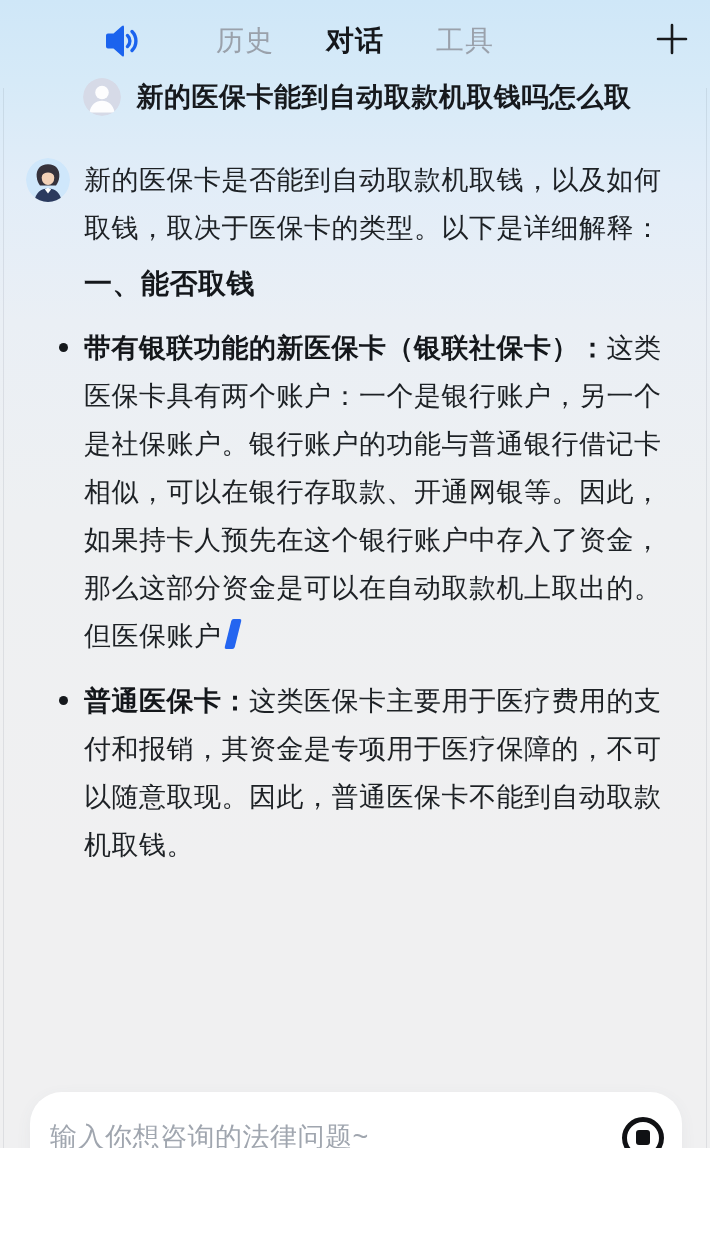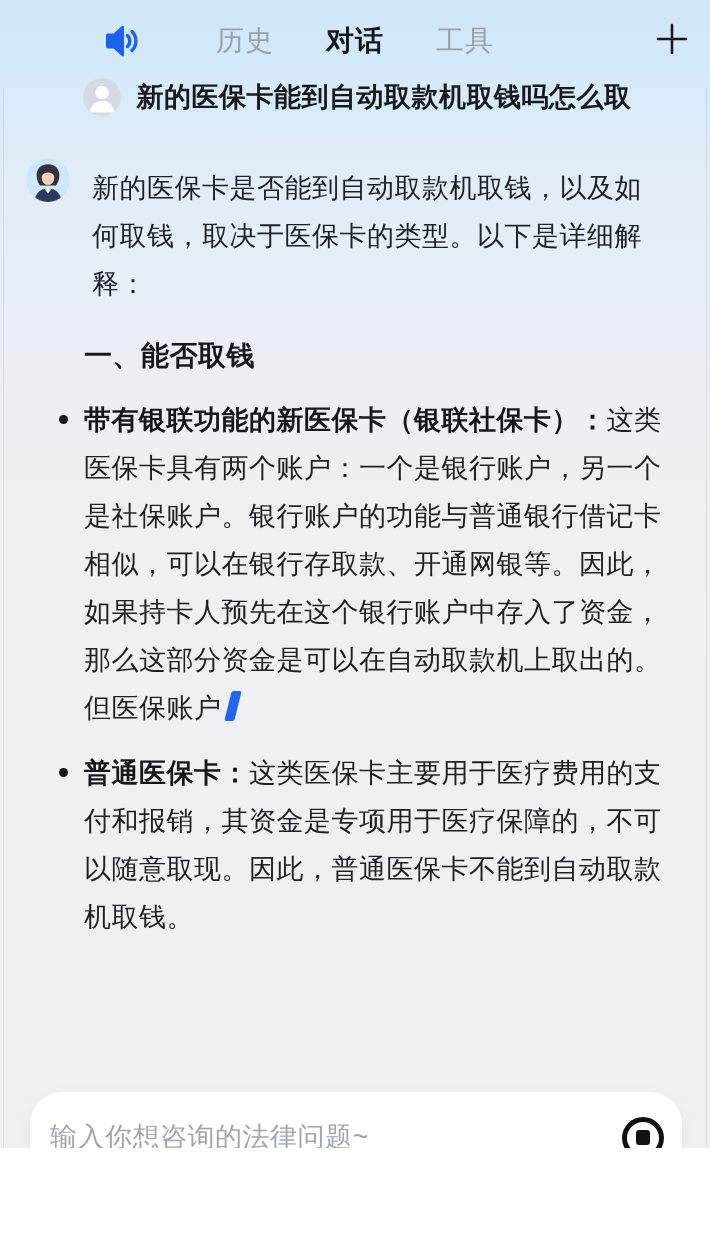--- a/index.html
+++ b/index.html
@@ -46,22 +46,22 @@
   .user-row { display:flex; align-items:center; gap:16px; padding:2px 26px 0 30px;justify-content:center; }
   .avatar { flex:none; border-radius:50%; overflow:hidden; }
   .avatar.user { width:38px; height:38px; }
   .avatar.ai { width:44px; height:44px; }
   .avatar svg { display:block; }
   .user-q { font-size:27px; font-weight:700; letter-spacing:.5px; color:#16191d; }
 
   .ai-row { display:flex; align-items:flex-start; gap:14px; margin-top:42px; padding-left:26px; }
   .ai-content { width:586px; margin-top:-2px; font-size:27px; line-height:48px;
                 letter-spacing:.5px; color:#1d2125; }
-  .ai-content .intro { margin:8px; }
-  .ai-content h3 { margin:24px 0 0; font-size:28px; font-weight:700; line-height:48px; color:#14171b; }
+  .ai-content .intro { margin:0; }
+  .ai-content h3 { margin:8px 0 0; font-size:28px; font-weight:700; line-height:48px; color:#14171b; }
   .ai-content ul { list-style:none; margin:16px 0 0; padding:0; }
   .ai-content li { position:relative; }
   .ai-content li + li { margin-top:17px; }
   .ai-content li::before { content:""; position:absolute; left:-25px; top:19px;
     width:9px; height:9px; border-radius:50%; background:#15181c; }
   .term { font-weight:700; color:#14171b; }
 
   .cursor { display:inline-block; width:10px; height:30px; margin-left:6px;
     vertical-align:-4px; background:#2465f0; border-radius:2px;
     transform:skewX(-14deg); }

